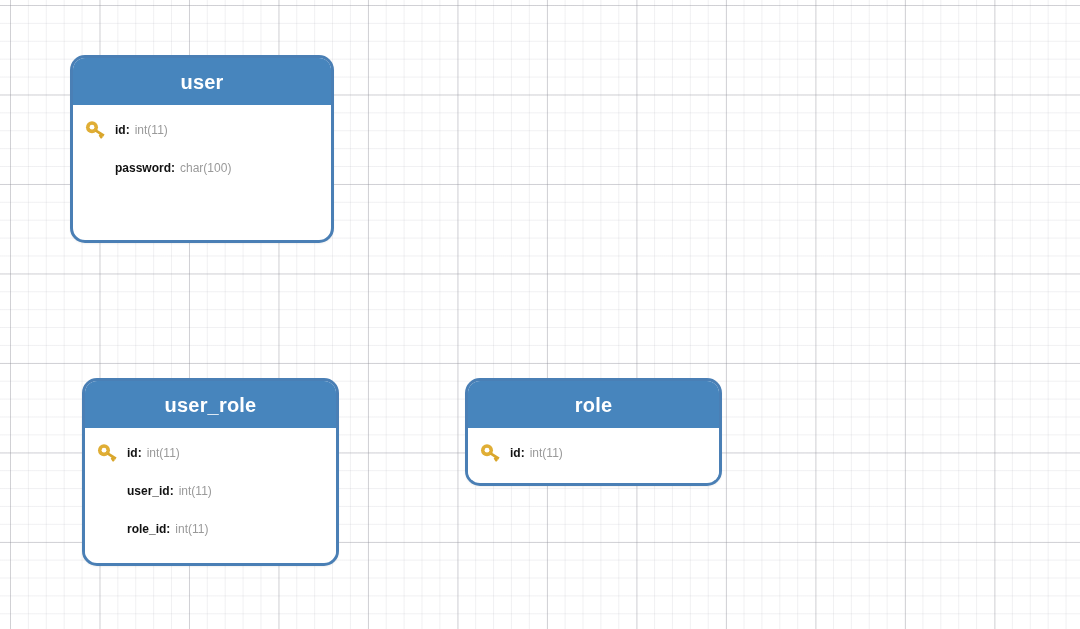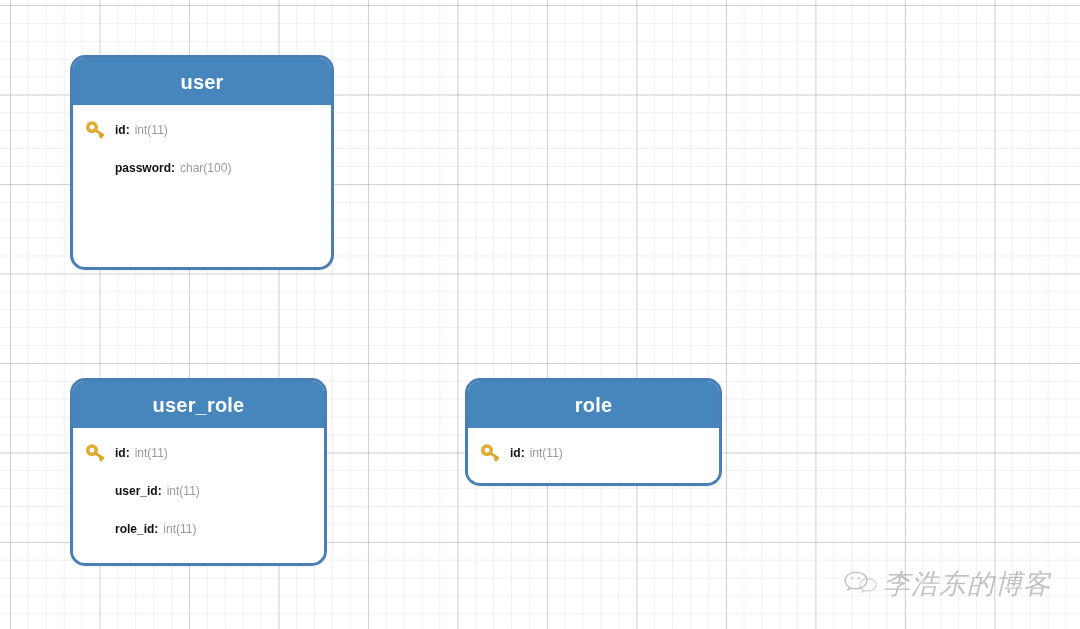--- a/index.html
+++ b/index.html
@@ -87,23 +87,23 @@
     color: #111111;
     font-weight: 700;
   }
   .field-type {
     color: #9a9a9a;
     font-weight: 400;
     margin-left: 5px;
   }
 
   
-  #entity-user        { left: 70px;  top: 55px;  width: 264px; height: 215px; }
+  #entity-user        { left: 70px;  top: 55px;  width: 264px; height: 188px; }
   #entity-user  .entity-header { height: 47px; }
-  #entity-user-role   { left: 70px;  top: 378px; width: 257px; height: 188px; }
+  #entity-user-role   { left: 82px;  top: 378px; width: 257px; height: 188px; }
   #entity-user-role .entity-header { height: 47px; }
   #entity-role        { left: 465px; top: 378px; width: 257px; height: 108px; }
   #entity-role  .entity-header { height: 47px; }
 
   
   #watermark {
     position: absolute;
     left: 843px;
     top: 566px;
     display: flex;
@@ -199,25 +199,14 @@
             <rect x="14.4" y="14.2" width="2.6" height="4.4" rx="1" fill="#d9a62b" transform="rotate(-33 15.7 16.4)"></rect>
           </svg>
         </span>
         <span class="field-text"><span class="field-name">id</span><span class="field-colon">:</span><span class="field-type">int(11)</span></span>
       </div>
 
 
     </div>
   </div>
 
-  <div id="watermark">
-    <span>
-      <svg width="34" height="28" viewBox="0 0 34 28" aria-hidden="true">
-        <path d="M13 4.2 C6.6 4.2 2 8.2 2 12.6 c0 2.5 1.5 4.7 3.9 6.2 L5.0 21.8 l3.2 -1.7 c1.5 0.4 3.1 0.6 4.8 0.6 c6.4 0 11 -4 11 -8.4 S19.4 4.2 13 4.2 Z" fill="none" stroke="#6f6f6f" stroke-width="1.4"></path>
-        <circle cx="9.4" cy="10.4" r="1.1" fill="#6f6f6f"></circle>
-        <circle cx="15.6" cy="10.4" r="1.1" fill="#6f6f6f"></circle>
-        <path d="M25 10.6 c-4.6 0 -8.2 3 -8.2 6.4 c0 1.9 1.1 3.6 2.9 4.8 l-0.7 2.1 l2.5 -1.3 c1.1 0.3 2.3 0.4 3.5 0.4 c4.6 0 8.2 -3 8.2 -6.4 S29.6 10.6 25 10.6 Z" fill="none" stroke="#6f6f6f" stroke-width="1.2" opacity="0.75"></path>
-      </svg>
-    </span>
-    <span class="wm-text">李浩东的博客</span>
-  </div>
 
 </div>
 
 </body></html>

